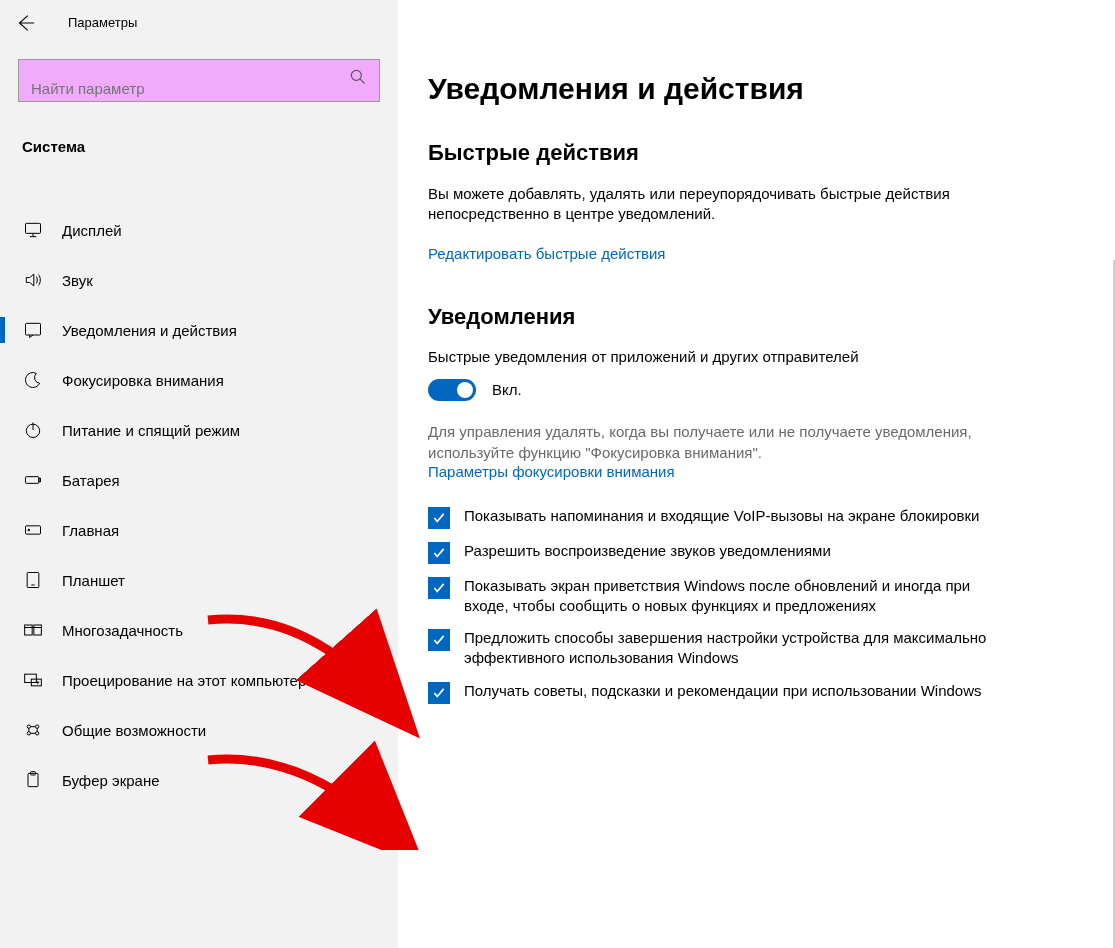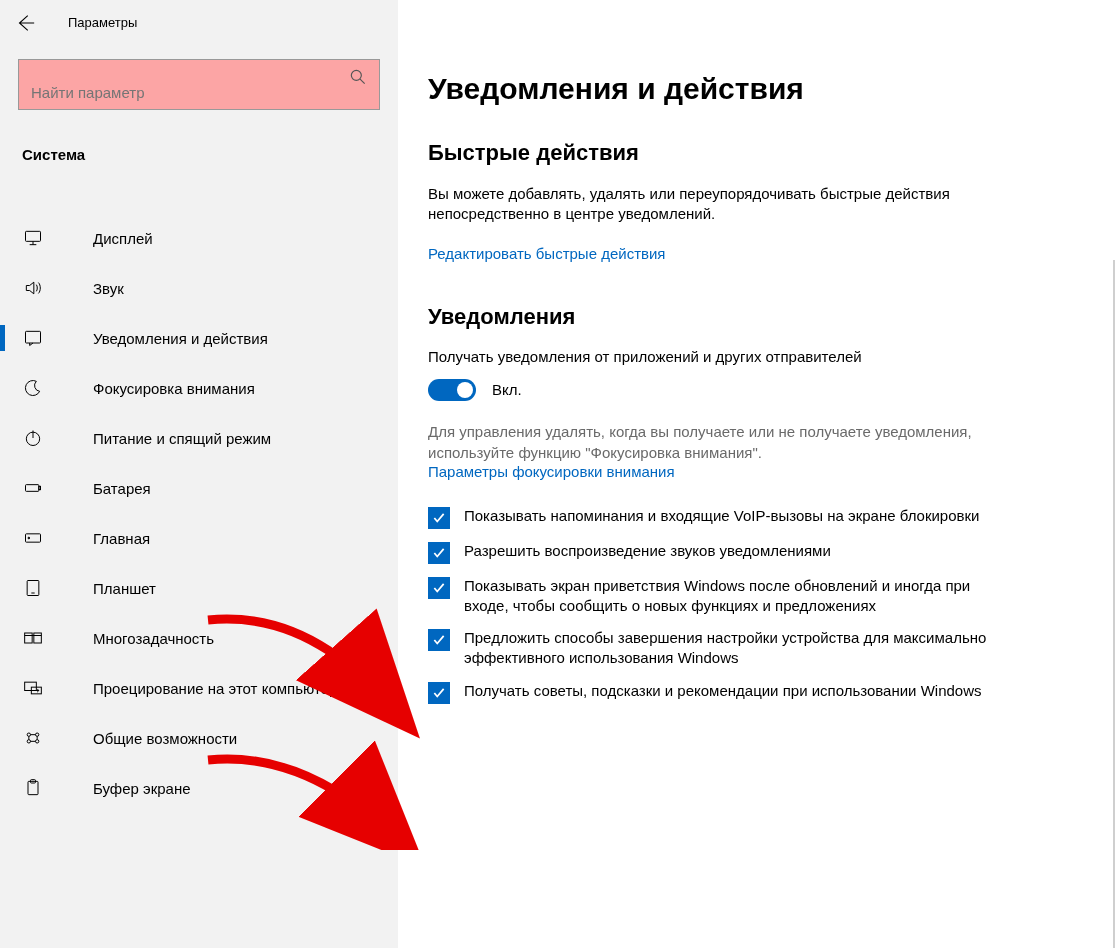--- a/index.html
+++ b/index.html
@@ -7,25 +7,25 @@
     .window { display:flex; height:100%; }
     
     .sidebar { width:398px; background:#f2f2f2; display:flex; flex-direction:column; }
     .header { display:flex; align-items:center; height:45px; padding:10px 14px; }
     .back-arrow { width:22px; height:22px; cursor:pointer; display:flex; align-items:center; justify-content:center; }
     .header-title { margin-left:32px; font-size:13px; }
     .home-row { display:flex; align-items:center; padding:8px 22px; margin-top:18px; cursor:pointer; }
     .home-icon { width:22px; height:22px; display:flex; align-items:center; justify-content:center; }
     .home-label { margin-left:18px; font-size:15px; }
     .search-row { margin:14px 18px 0 18px; position:relative; }
-    .search-input { width:100%; height:51px; border:1px solid #999; background:#fca5a5; padding:21px 40px 6px 12px; font-size:15px; color:#666; font-family:inherit; }
+    .search-input { width:100%; height:43px; border:1px solid #999; background:#f0abfc; padding:21px 40px 6px 12px; font-size:15px; color:#666; font-family:inherit; }
     .search-icon { position:absolute; right:12px; top:8px; width:20px; height:20px; }
     .section-label { margin:36px 0 16px 22px; font-size:15px; font-weight:600; }
     .nav-list { margin-top:34px; position:relative; }
-    .nav-item { display:flex; align-items:center; padding:14px 22px; cursor:pointer; position:relative;gap:31px; }
+    .nav-item { display:flex; align-items:center; padding:14px 22px; cursor:pointer; position:relative; }
     .nav-item.active::before { content:""; position:absolute; left:0; top:12px; bottom:12px; width:5px; background:#0067c0; }
     .nav-icon { width:22px; height:22px; display:flex; align-items:center; justify-content:center; flex-shrink:0; }
     .nav-icon svg { width:20px; height:20px; }
     .nav-label { margin-left:18px; font-size:15px; }
     .vsep { position:absolute; right:0; top:260px; width:2px; bottom:0; background:#cfcfcf; }
     
     .main { flex:1; padding:24px 30px 0 30px; position:relative; }
     .page-title { font-size:30px; font-weight:600; margin-top:48px; margin-bottom:34px; }
     .group-title { font-size:22px; font-weight:600; margin-bottom:18px; }
     .desc { font-size:15px; line-height:1.35; margin-bottom:20px; max-width:560px; }
@@ -197,21 +197,21 @@
   <div class="main">
     <h1 class="page-title">Уведомления и действия</h1>
 
     <h2 class="group-title">Быстрые действия</h2>
     <p class="desc">Вы можете добавлять, удалять или переупорядочивать быстрые действия непосредственно в центре уведомлений.</p>
     <a class="link">Редактировать быстрые действия</a>
 
     <div class="spacer-lg"></div>
 
     <h2 class="group-title">Уведомления</h2>
-    <p class="sub-label">Получать уведомления от приложений и других отправителей</p>
+    <p class="sub-label">Быстрые уведомления от приложений и других отправителей</p>
     <div class="toggle-row">
       <div class="toggle">
         <div class="toggle-knob"></div>
       </div>
       <span class="toggle-text">Вкл.</span>
     </div>
     <p class="muted">Для управления удалять, когда вы получаете или не получаете уведомления, используйте функцию "Фокусировка внимания".</p>
     <a class="link">Параметры фокусировки внимания</a>
 
     <div class="checkbox-list" id="checkbox-list">

